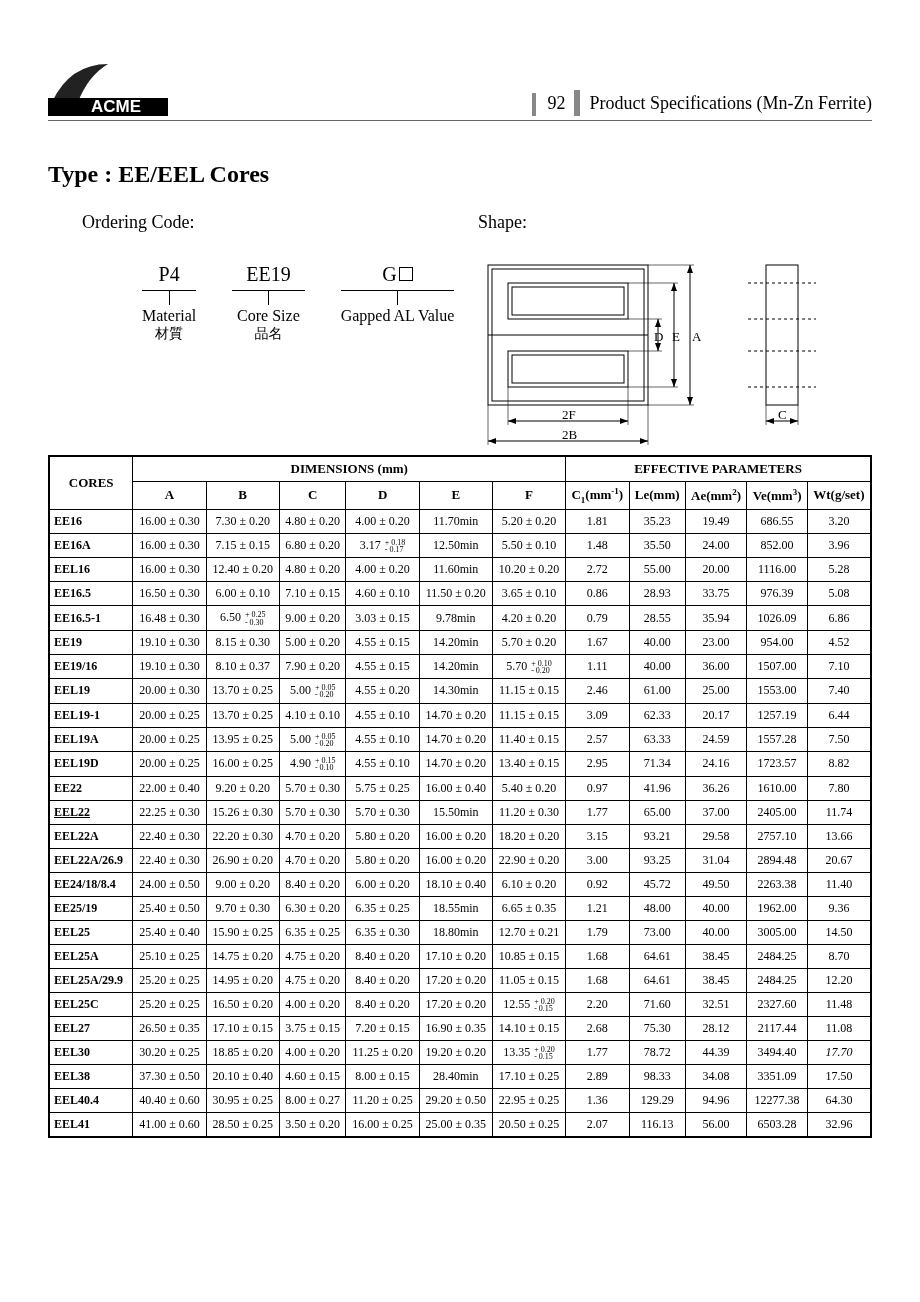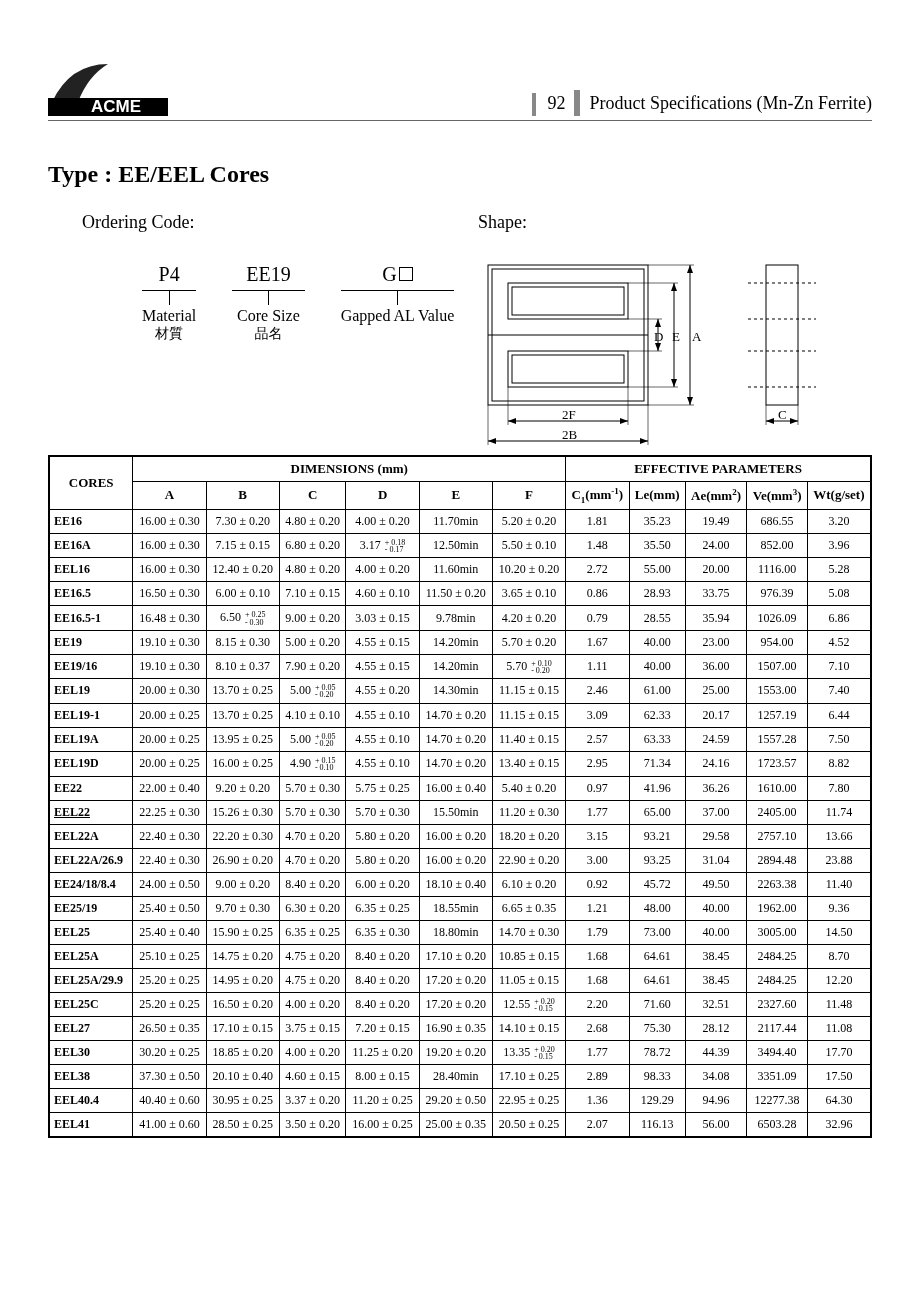--- a/index.html
+++ b/index.html
@@ -380,21 +380,21 @@
           <td>22.40 ± 0.30</td>
           <td>26.90 ± 0.20</td>
           <td>4.70 ± 0.20</td>
           <td>5.80 ± 0.20</td>
           <td>16.00 ± 0.20</td>
           <td>22.90 ± 0.20</td>
           <td>3.00</td>
           <td>93.25</td>
           <td>31.04</td>
           <td>2894.48</td>
-          <td style="border-right: 2px solid rgb(0, 0, 0);">23.88</td>
+          <td style="border-right: 2px solid rgb(0, 0, 0);">20.67</td>
         </tr>
         <tr>
           <td class="rowhead" style="border-left: 2px solid rgb(0, 0, 0);">EE24/18/8.4</td>
           <td>24.00 ± 0.50</td>
           <td>9.00 ± 0.20</td>
           <td>8.40 ± 0.20</td>
           <td>6.00 ± 0.20</td>
           <td>18.10 ± 0.40</td>
           <td>6.10 ± 0.20</td>
           <td>0.92</td>
@@ -417,21 +417,21 @@
           <td>1962.00</td>
           <td style="border-right: 2px solid rgb(0, 0, 0);">9.36</td>
         </tr>
         <tr>
           <td class="rowhead" style="border-left: 2px solid rgb(0, 0, 0);">EEL25</td>
           <td>25.40 ± 0.40</td>
           <td>15.90 ± 0.25</td>
           <td>6.35 ± 0.25</td>
           <td>6.35 ± 0.30</td>
           <td>18.80min</td>
-          <td>14.70 ± 0.30</td>
+          <td>12.70 ± 0.21</td>
           <td>1.79</td>
           <td>73.00</td>
           <td>40.00</td>
           <td>3005.00</td>
           <td style="border-right: 2px solid rgb(0, 0, 0);">14.50</td>
         </tr>
         <tr>
           <td class="rowhead" style="border-left: 2px solid rgb(0, 0, 0);">EEL25A</td>
           <td>25.10 ± 0.25</td>
           <td>14.75 ± 0.20</td>
@@ -492,41 +492,41 @@
           <td>30.20 ± 0.25</td>
           <td>18.85 ± 0.20</td>
           <td>4.00 ± 0.20</td>
           <td>11.25 ± 0.20</td>
           <td>19.20 ± 0.20</td>
           <td>13.35 <span class="tol-stack"><div>+ 0.20</div><div>- 0.15</div></span></td>
           <td>1.77</td>
           <td>78.72</td>
           <td>44.39</td>
           <td>3494.40</td>
-          <td style="border-right: 2px solid rgb(0, 0, 0);">17.70</td>
+          <td style="border-right: 2px solid rgb(0, 0, 0); font-style: italic;">17.70</td>
         </tr>
         <tr>
           <td class="rowhead" style="border-left: 2px solid rgb(0, 0, 0);">EEL38</td>
           <td>37.30 ± 0.50</td>
           <td>20.10 ± 0.40</td>
           <td>4.60 ± 0.15</td>
           <td>8.00 ± 0.15</td>
           <td>28.40min</td>
           <td>17.10 ± 0.25</td>
           <td>2.89</td>
           <td>98.33</td>
           <td>34.08</td>
           <td>3351.09</td>
           <td style="border-right: 2px solid rgb(0, 0, 0);">17.50</td>
         </tr>
         <tr>
           <td class="rowhead" style="border-left: 2px solid rgb(0, 0, 0);">EEL40.4</td>
           <td>40.40 ± 0.60</td>
           <td>30.95 ± 0.25</td>
-          <td>3.37 ± 0.20</td>
+          <td>8.00 ± 0.27</td>
           <td>11.20 ± 0.25</td>
           <td>29.20 ± 0.50</td>
           <td>22.95 ± 0.25</td>
           <td>1.36</td>
           <td>129.29</td>
           <td>94.96</td>
           <td>12277.38</td>
           <td style="border-right: 2px solid rgb(0, 0, 0);">64.30</td>
         </tr>
         <tr>

